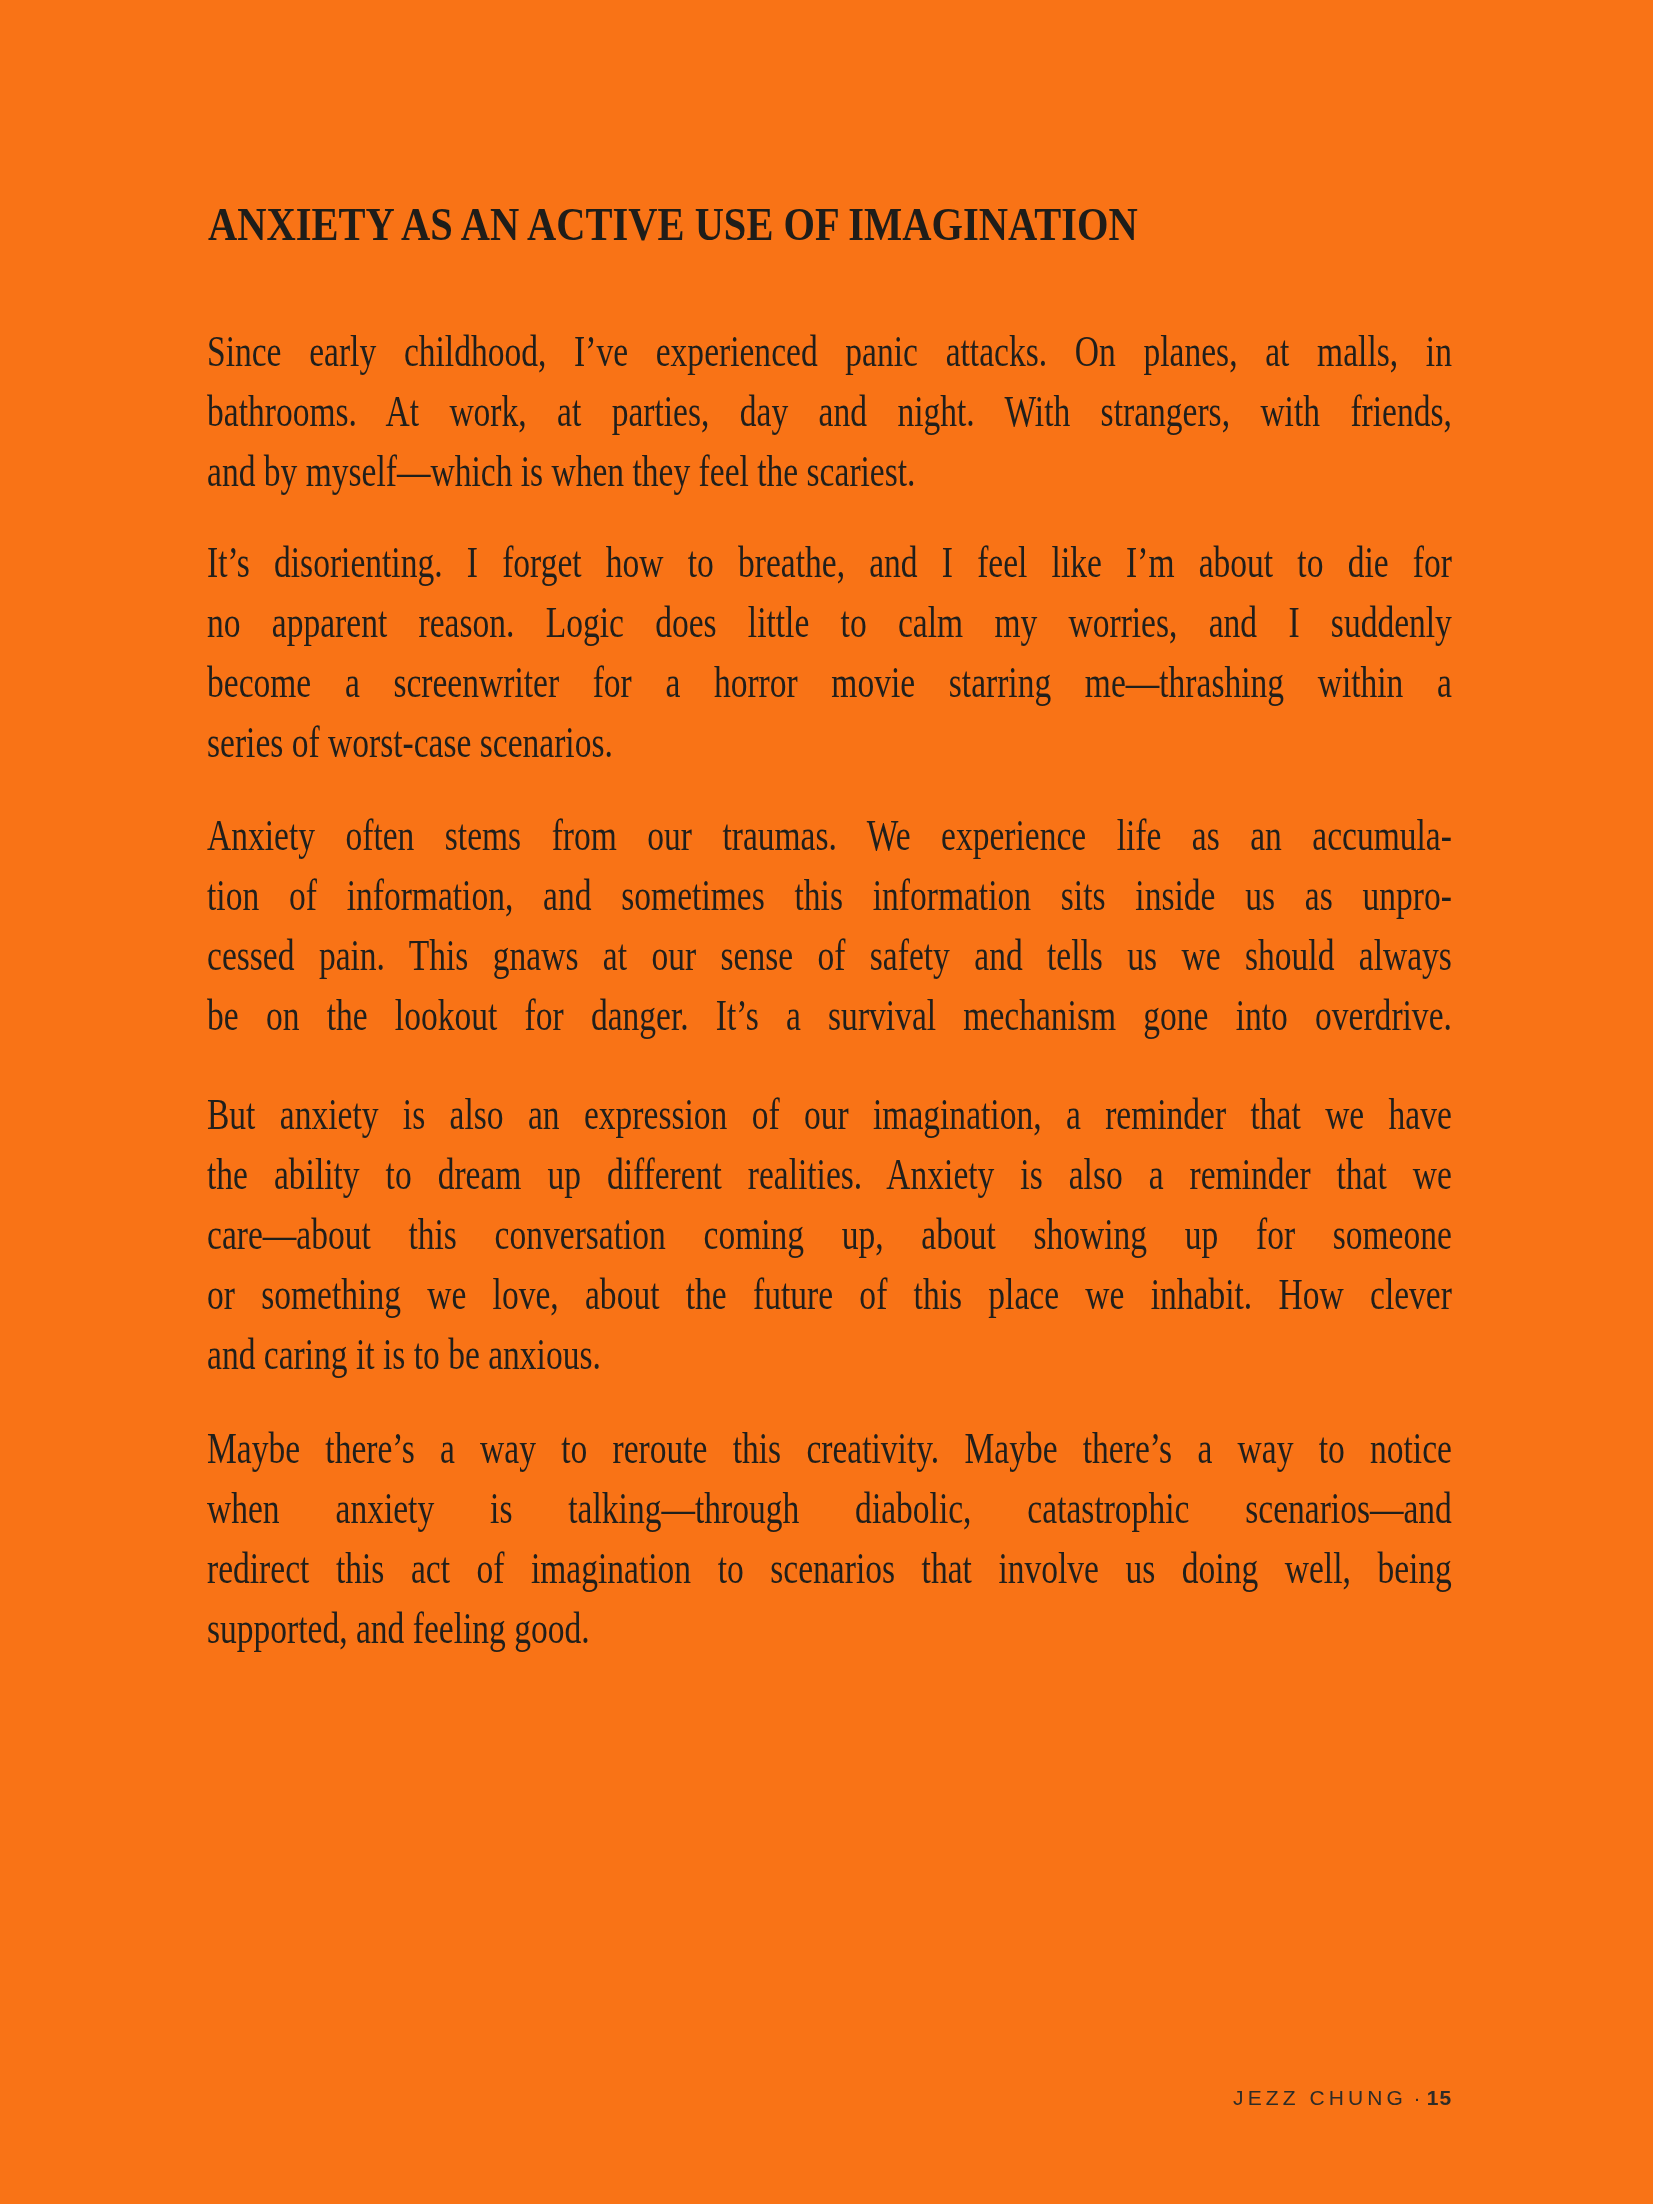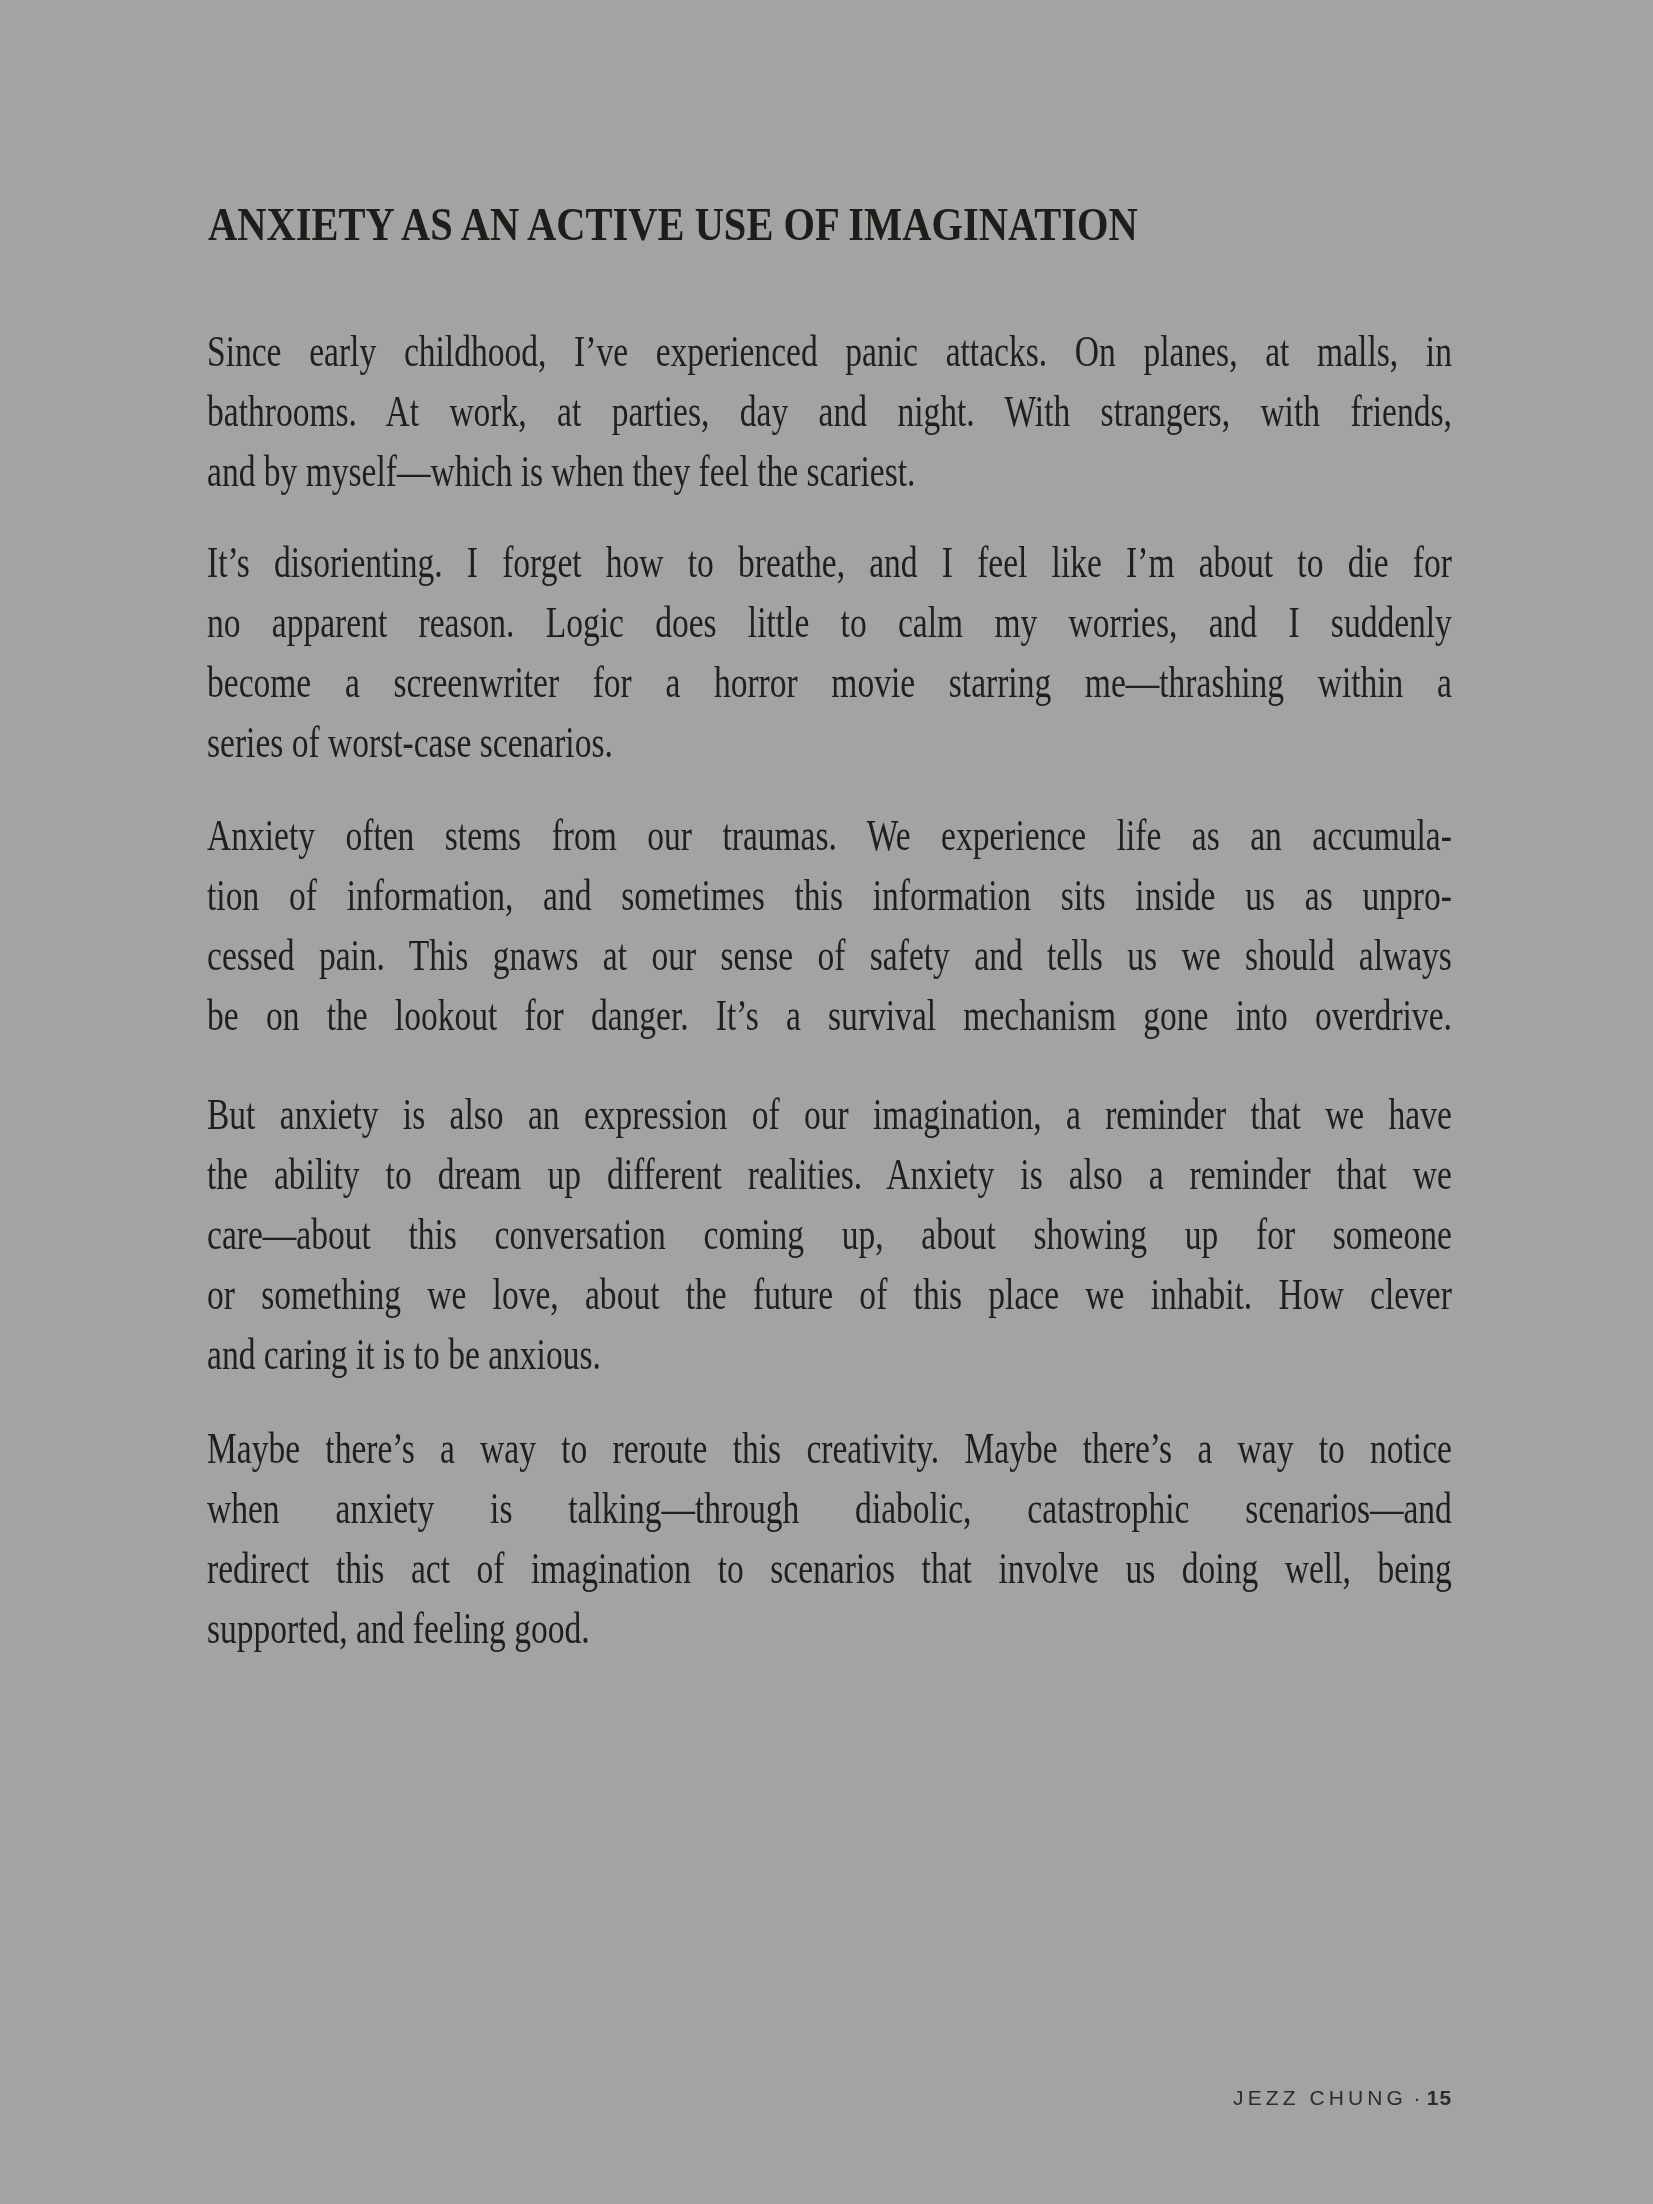--- a/index.html
+++ b/index.html
@@ -77,21 +77,21 @@
     letter-spacing: 0;
   }
   .footer .num {
     font-weight: 700;
     letter-spacing: 0.9px;
   }
 </style>
 </head>
 <body>
 
-<div class="page" style="background: #a3a3a3; color: rgb(33, 31, 27);">
+<div class="page" style="background: #f97316; color: rgb(33, 31, 27);">
 
   <h1 class="heading">ANXIETY AS AN ACTIVE USE OF IMAGINATION</h1>
 
   <div class="body-text">
       <div class="para" style="top: 321px;">
         <div class="line">Since early childhood, I’ve experienced panic attacks. On planes, at malls, in</div>
         <div class="line">bathrooms. At work, at parties, day and night. With strangers, with friends,</div>
         <div class="line para-last">and by myself—which is when they feel the scariest.</div>
       </div>
       <div class="para" style="top: 532px;">

